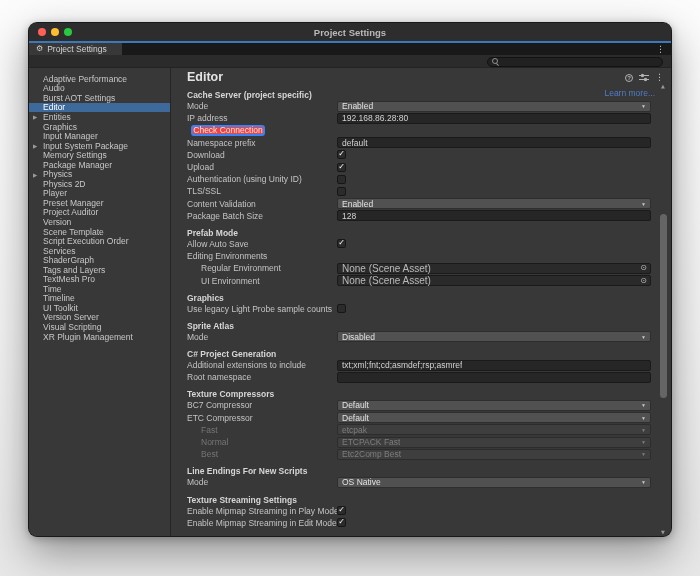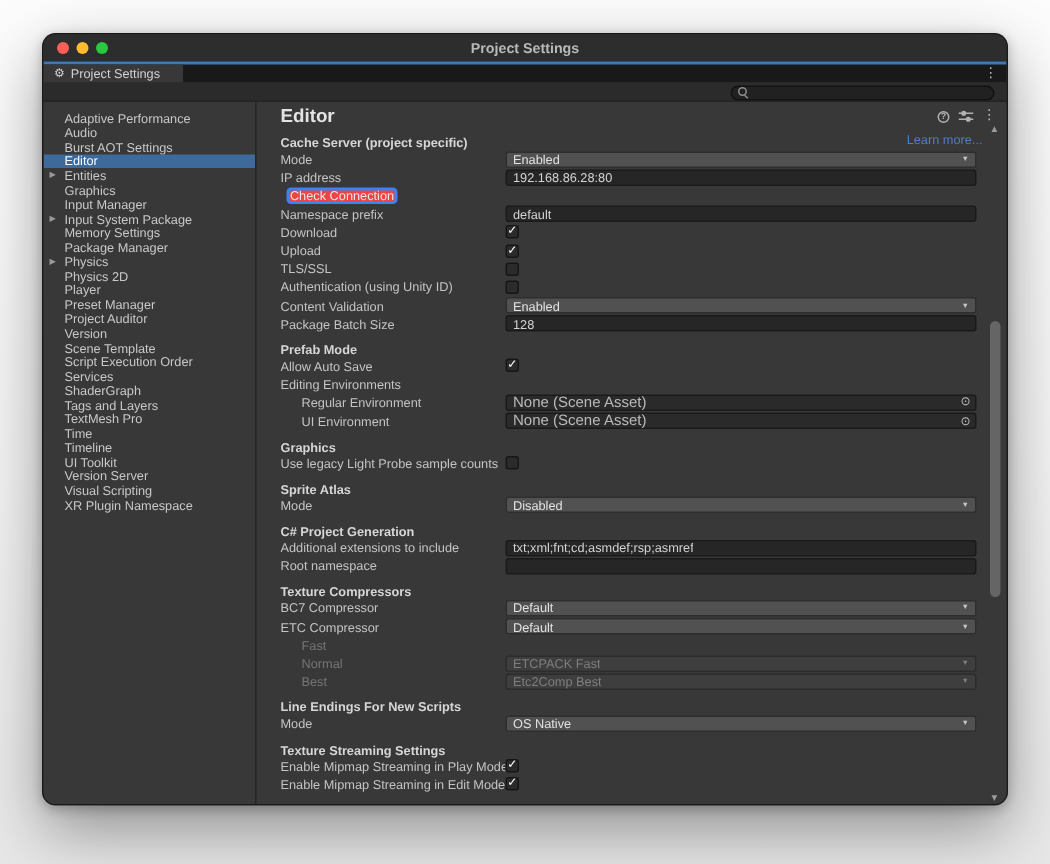--- a/index.html
+++ b/index.html
@@ -192,21 +192,21 @@
         <div class="side-item">
           <span>UI Toolkit</span>
         </div>
         <div class="side-item">
           <span>Version Server</span>
         </div>
         <div class="side-item">
           <span>Visual Scripting</span>
         </div>
         <div class="side-item">
-          <span>XR Plugin Namespace</span>
+          <span>XR Plugin Management</span>
         </div>
       </div>
 
     <div class="main">
       <div class="main-title">Editor</div>
 
       <div class="header-icons">
         <span class="help-icon">?</span>
         <span style="display:inline-flex;">
           <svg width="10" height="9" viewBox="0 0 10 9">
@@ -262,27 +262,27 @@
             </div>
             <div class="row">
               <div class="lbl">Upload</div>
               <div class="ctrl">
                 <div class="cb">
                   <span class="mark">✓</span>
                 </div>
               </div>
             </div>
             <div class="row">
+              <div class="lbl">Authentication (using Unity ID)</div>
+              <div class="ctrl">
+                <div class="cb"></div>
+              </div>
+            </div>
+            <div class="row">
               <div class="lbl">TLS/SSL</div>
-              <div class="ctrl">
-                <div class="cb"></div>
-              </div>
-            </div>
-            <div class="row">
-              <div class="lbl">Authentication (using Unity ID)</div>
               <div class="ctrl">
                 <div class="cb"></div>
               </div>
             </div>
             <div class="row">
               <div class="lbl">Content Validation</div>
               <div class="ctrl">
                 <div class="dd">
                   <span class="dd-val">Enabled</span>
                   <span class="dd-arrow">▼</span>
@@ -386,20 +386,26 @@
               <div class="lbl">ETC Compressor</div>
               <div class="ctrl">
                 <div class="dd">
                   <span class="dd-val">Default</span>
                   <span class="dd-arrow">▼</span>
                 </div>
               </div>
             </div>
             <div class="row">
               <div class="lbl ind1 dis">Fast</div>
+              <div class="ctrl">
+                <div class="dd dis">
+                  <span class="dd-val">etcpak</span>
+                  <span class="dd-arrow">▼</span>
+                </div>
+              </div>
             </div>
             <div class="row">
               <div class="lbl ind1 dis">Normal</div>
               <div class="ctrl">
                 <div class="dd dis">
                   <span class="dd-val">ETCPACK Fast</span>
                   <span class="dd-arrow">▼</span>
                 </div>
               </div>
             </div>

